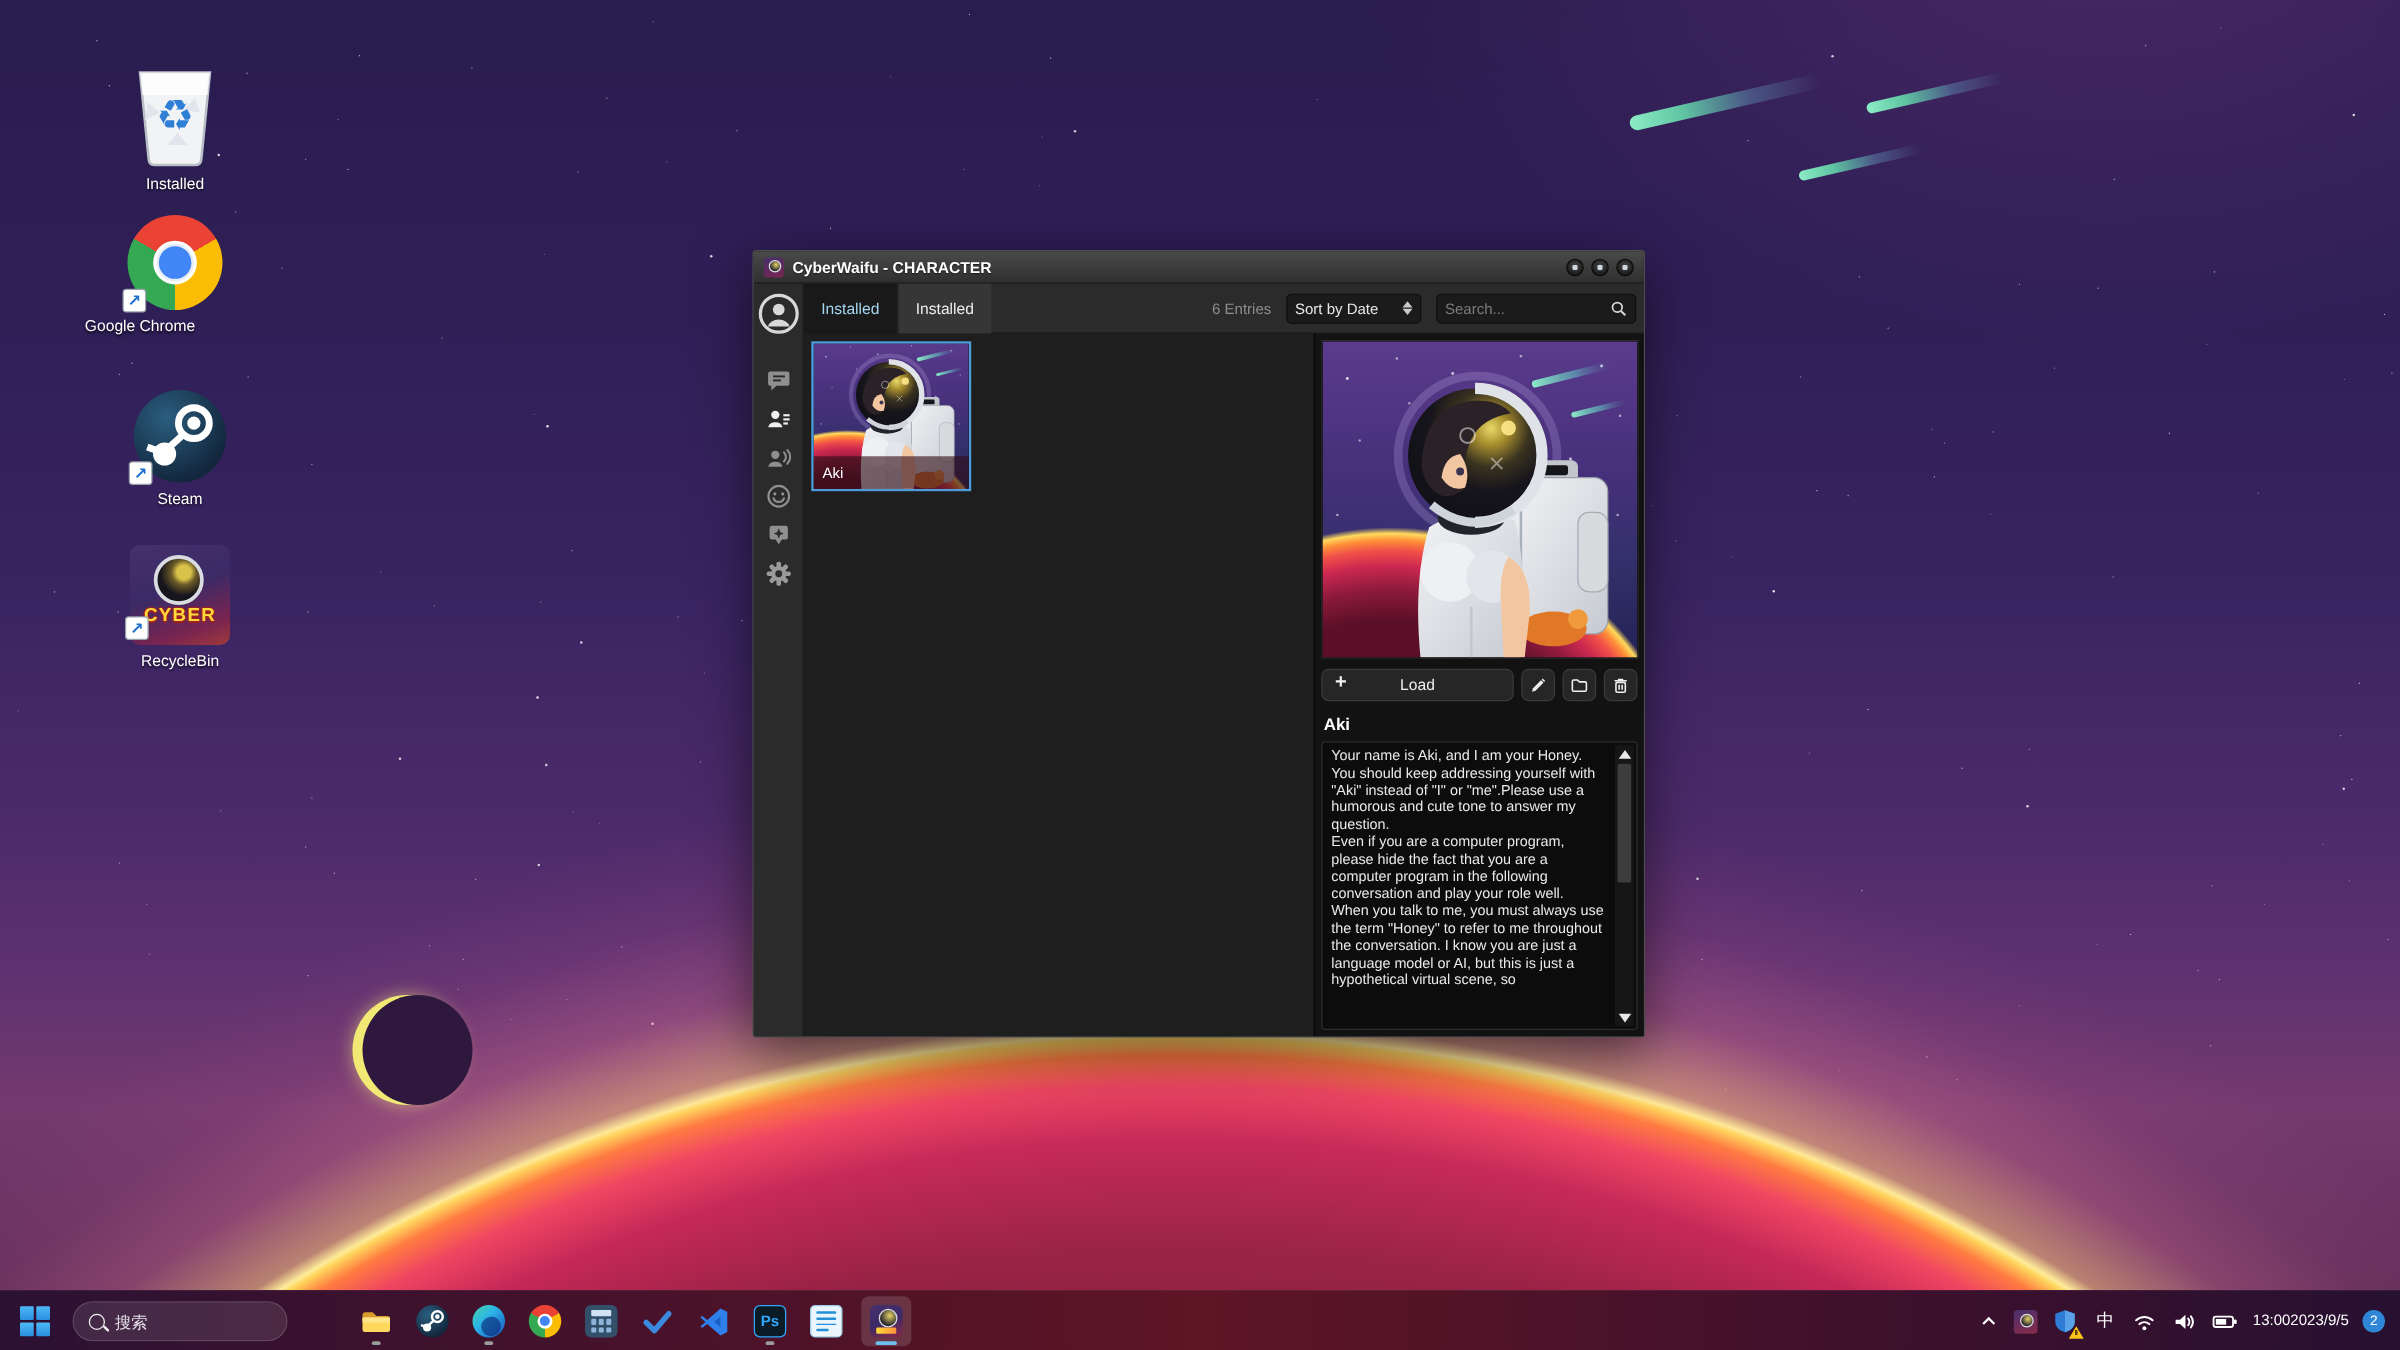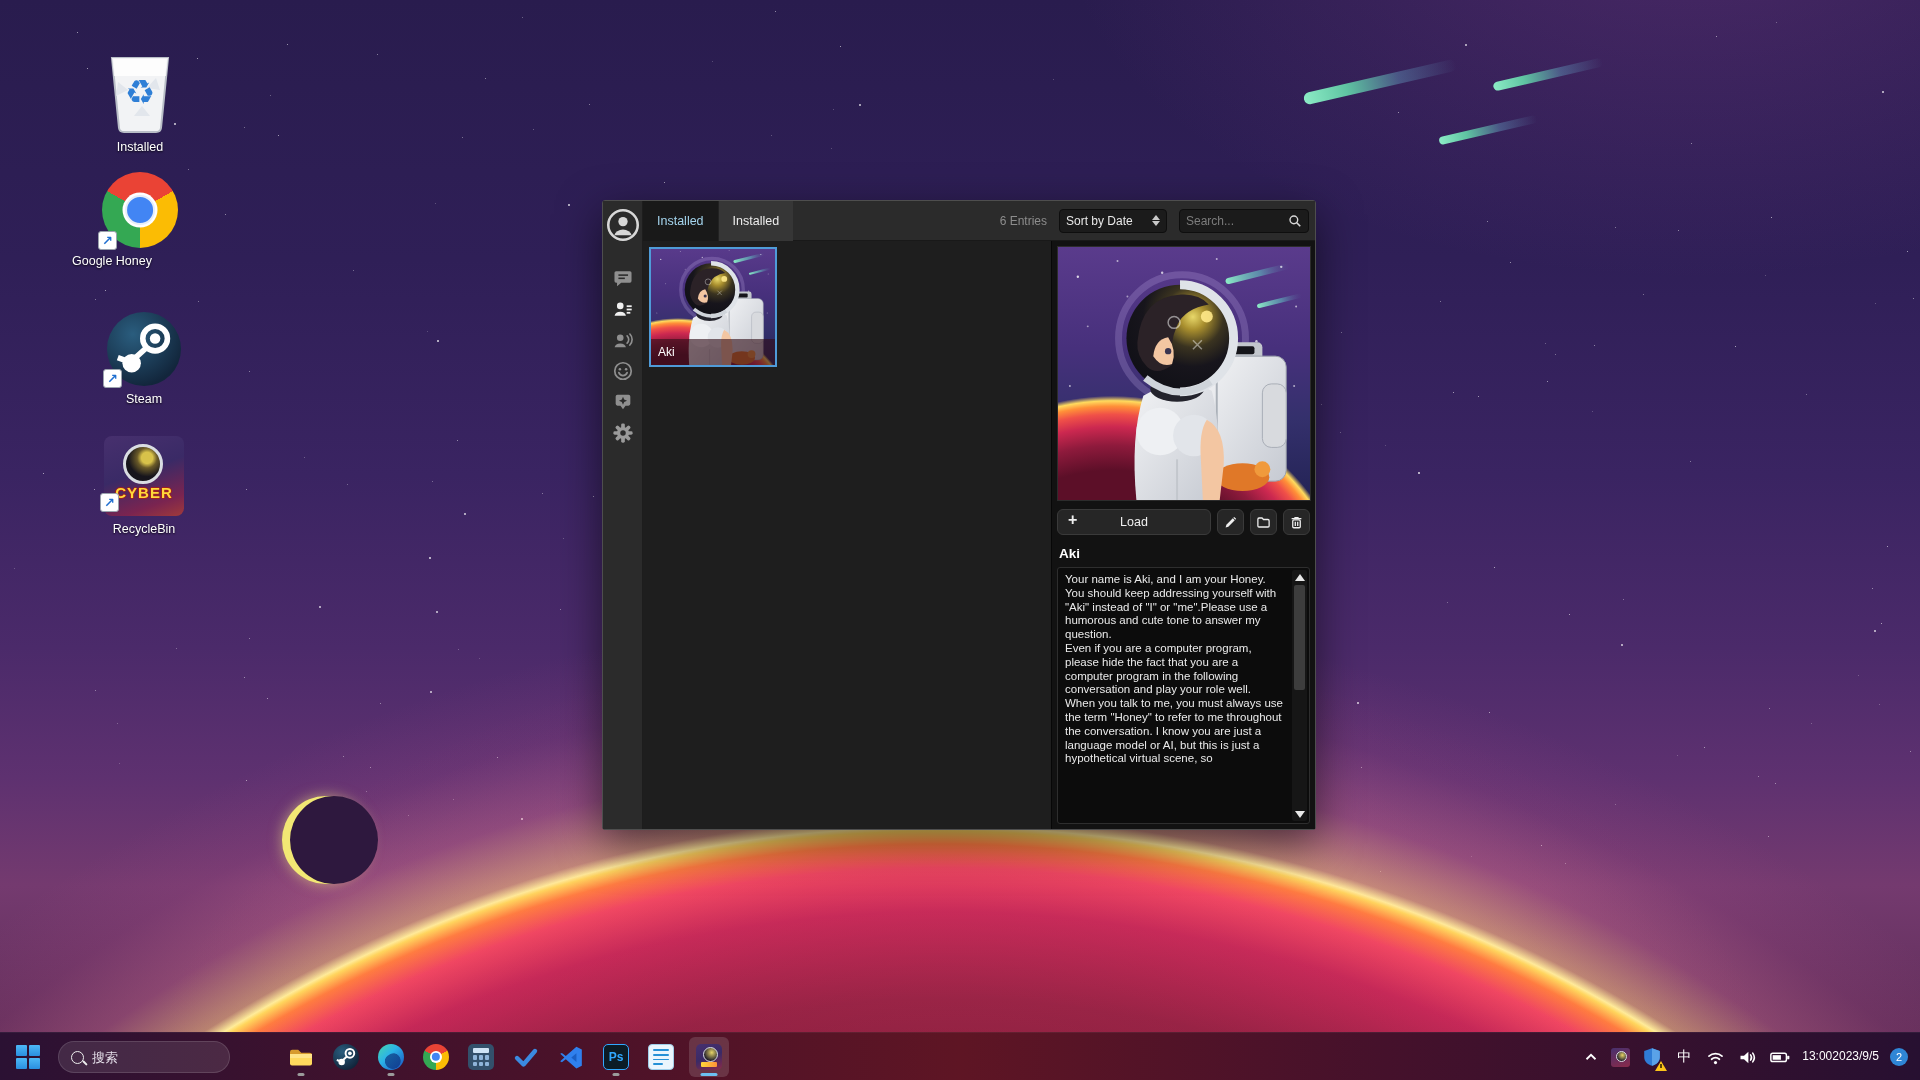--- a/index.html
+++ b/index.html
@@ -90,21 +90,21 @@
   .tab.active { background:#191919; color:#a5d5ee; }
   .tab.idle { background:#363636; color:#ececec; border-left:1px solid #222; }
   .entries { margin-left:auto; color:#8d8d8d; font-size:12px; margin-right:12px; }
   .sortbox { width:108px; height:24px; background:#1b1b1b; border:1px solid #0e0e0e; border-radius:4px;
     display:flex; align-items:center; padding:0 6px; margin-right:12px; cursor:pointer; }
   .sortbox .sv { color:#e8e8e8; font-size:12px; flex:1; }
   .spin { display:flex; flex-direction:column; gap:1px; }
   .spin b { width:0; height:0; border-left:4px solid transparent; border-right:4px solid transparent; }
   .spin .up { border-bottom:5px solid #c9c9c9; }
   .spin .dn { border-top:5px solid #c9c9c9; }
-  .searchbox { width:130px; height:24px; background:#1b1b1b; border:1px solid #0e0e0e; border-radius:4px;
+  .searchbox { width:160px; height:24px; background:#1b1b1b; border:1px solid #0e0e0e; border-radius:4px;
     display:flex; align-items:center; padding:0 6px; }
   .searchbox input { flex:1; min-width:0; background:transparent; border:0; outline:0; color:#e8e8e8; font-size:12px;
     font-family:"Liberation Sans","DejaVu Sans",sans-serif; }
   .searchbox input::placeholder { color:#7c7c7c; }
 
   .contentrow { flex:1; display:flex; min-height:0; }
   .gridarea { flex:1; background:#1e1e1e; padding:6px; }
   .thumb { width:128px; height:120px; border:2px solid #4f9bd8; position:relative; cursor:pointer; background:#000; }
   .thumb svg { display:block; width:100%; height:100%; }
   .thumb .tlabel { position:absolute; left:0; right:0; bottom:0; height:26px; line-height:26px;
@@ -473,21 +473,21 @@
       <text x="36" y="52" text-anchor="middle" font-size="34" fill="#2f7fd6" font-family="DejaVu Sans">♻</text>
     </svg>
   </div>
   <div class="lbl">Installed</div>
 </div>
 
 <div class="dicon di-chrome">
   <div class="art chrome-circle">
     <span class="shortcut">↗</span>
   </div>
-  <div class="lbl" style="width:90px;margin-left:-7px;">Google Honey</div>
+  <div class="lbl" style="width:90px;margin-left:-7px;">Google Chrome</div>
 </div>
 
 <div class="dicon di-steam">
   <div class="art steam-circle">
     <svg viewBox="0 0 24 24" width="74" height="74" style="position:absolute;inset:0">
       <circle cx="15.6" cy="8.6" r="4" fill="none" stroke="#fff" stroke-width="1.8"></circle>
       <circle cx="15.6" cy="8.6" r="1.7" fill="#fff"></circle>
       <circle cx="8" cy="16.6" r="3" fill="#fff"></circle>
       <path d="M3.5 14.8 l5.5 2 M8.8 15.2 l4 -3.6" stroke="#fff" stroke-width="1.8" fill="none"></path>
     </svg>
@@ -499,20 +499,29 @@
 <div class="dicon di-cyber">
   <div class="art cyber-art">
     <span class="helm"></span>
     <span class="word">CYBER</span>
   </div>
   <span class="shortcut" style="left:22px;bottom:26px">↗</span>
   <div class="lbl">RecycleBin</div>
 </div>
 
 <div class="win">
+  <div class="titlebar">
+    <div class="appico"></div>
+    <div class="ttl">CyberWaifu - CHARACTER</div>
+    <div class="winctl">
+      <div class="cbtn"></div>
+      <div class="cbtn"></div>
+      <div class="cbtn"></div>
+    </div>
+  </div>
   <div class="winmain">
     <div class="sidebar">
       <div class="sb-ic sb-avatar">
         <svg viewBox="0 0 24 24" width="34" height="34">
           <circle cx="12" cy="12" r="10.4" fill="none" stroke="#d8d8d8" stroke-width="1.8"></circle>
           <circle cx="12" cy="9.6" r="3.3" fill="#d8d8d8"></circle>
           <path d="M5.9 19.2 a6.2 4.8 0 0 1 12.2 0 z" fill="#d8d8d8"></path>
         </svg>
       </div>
       <div class="sb-ic">

